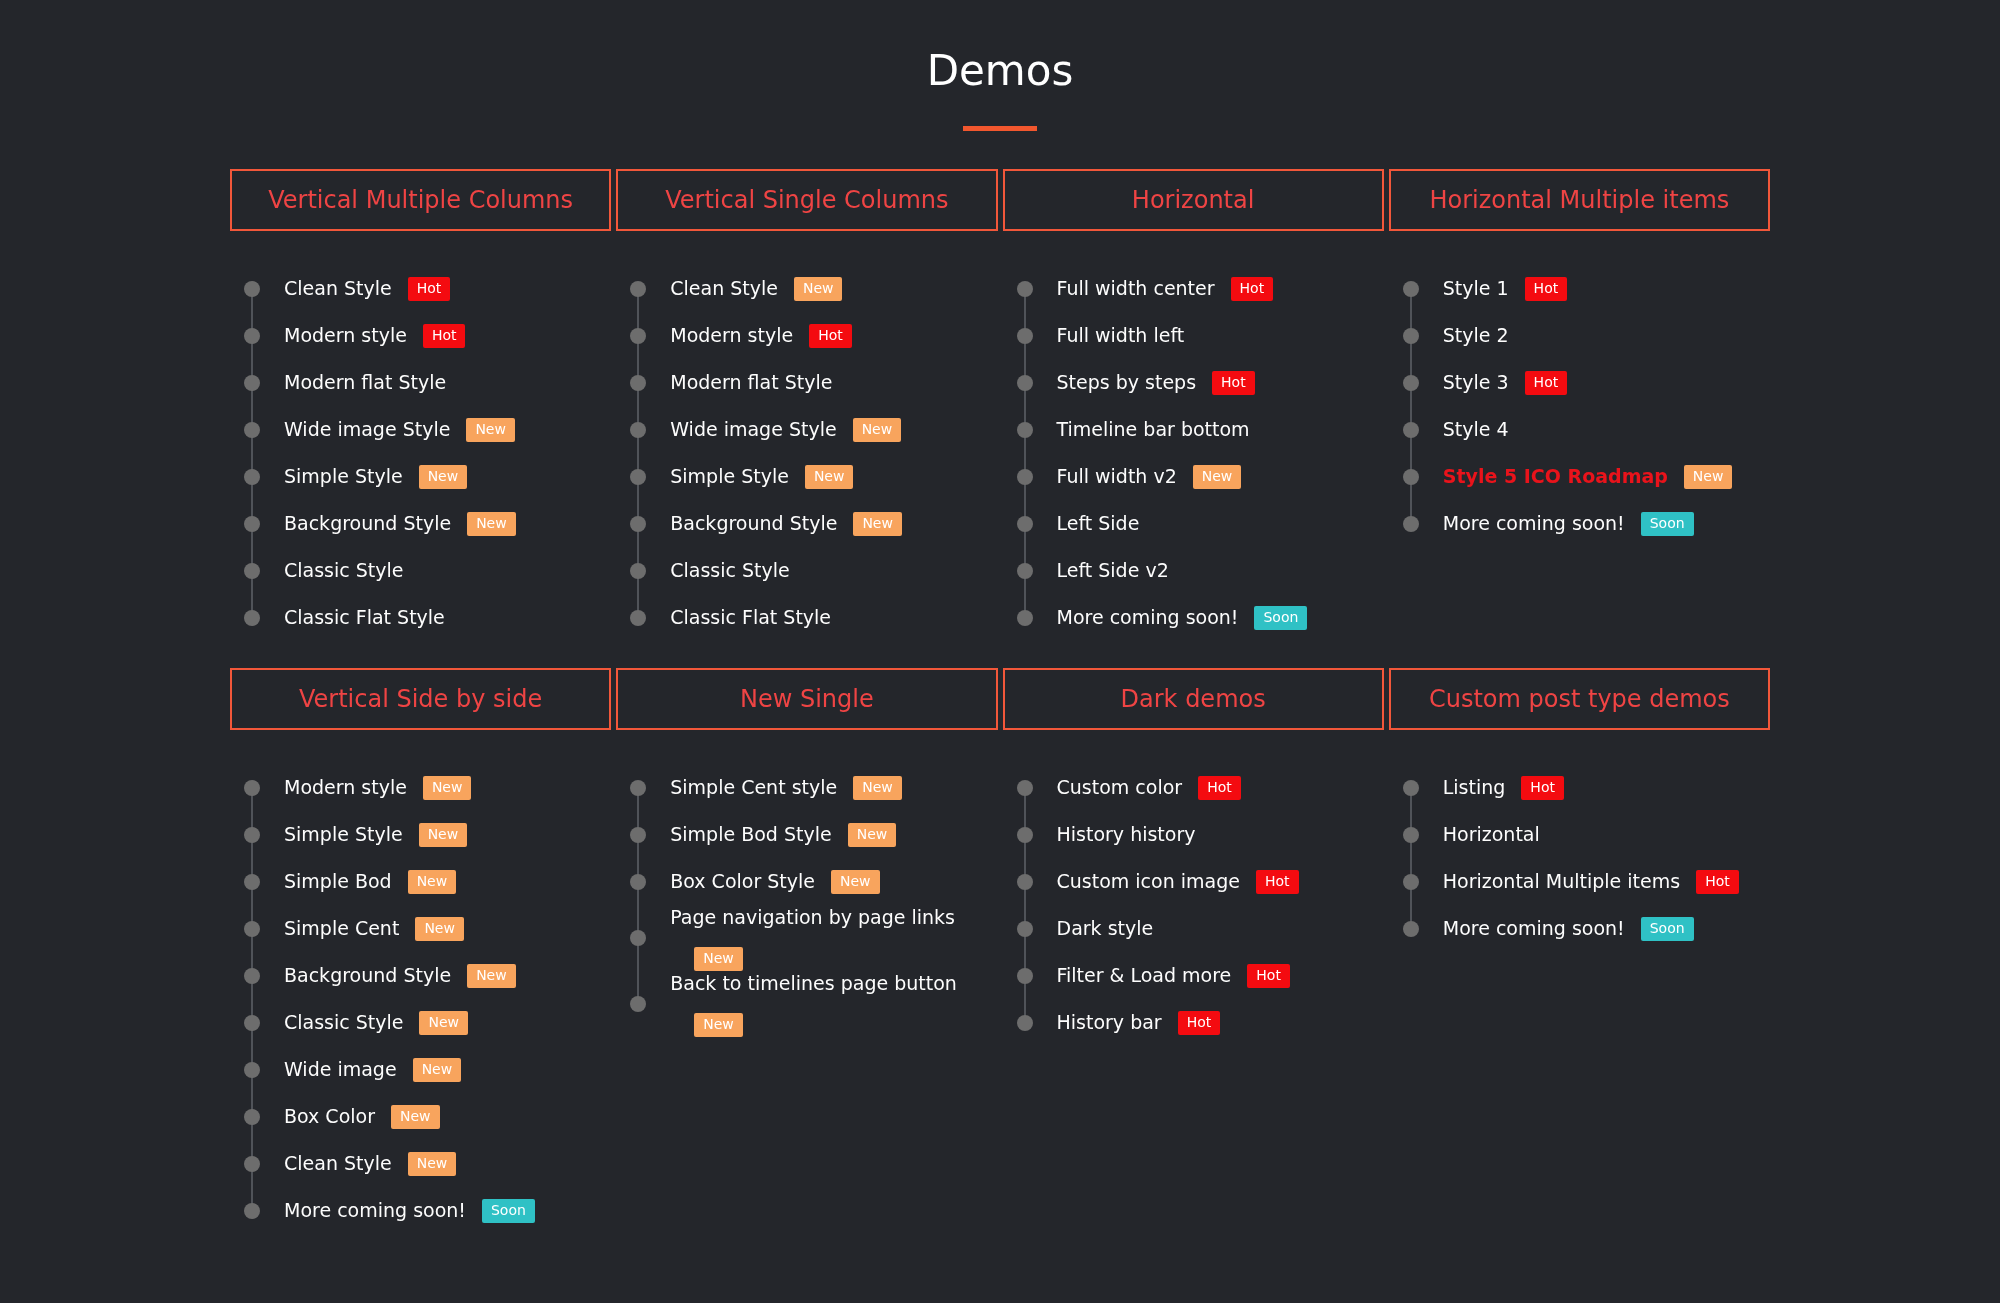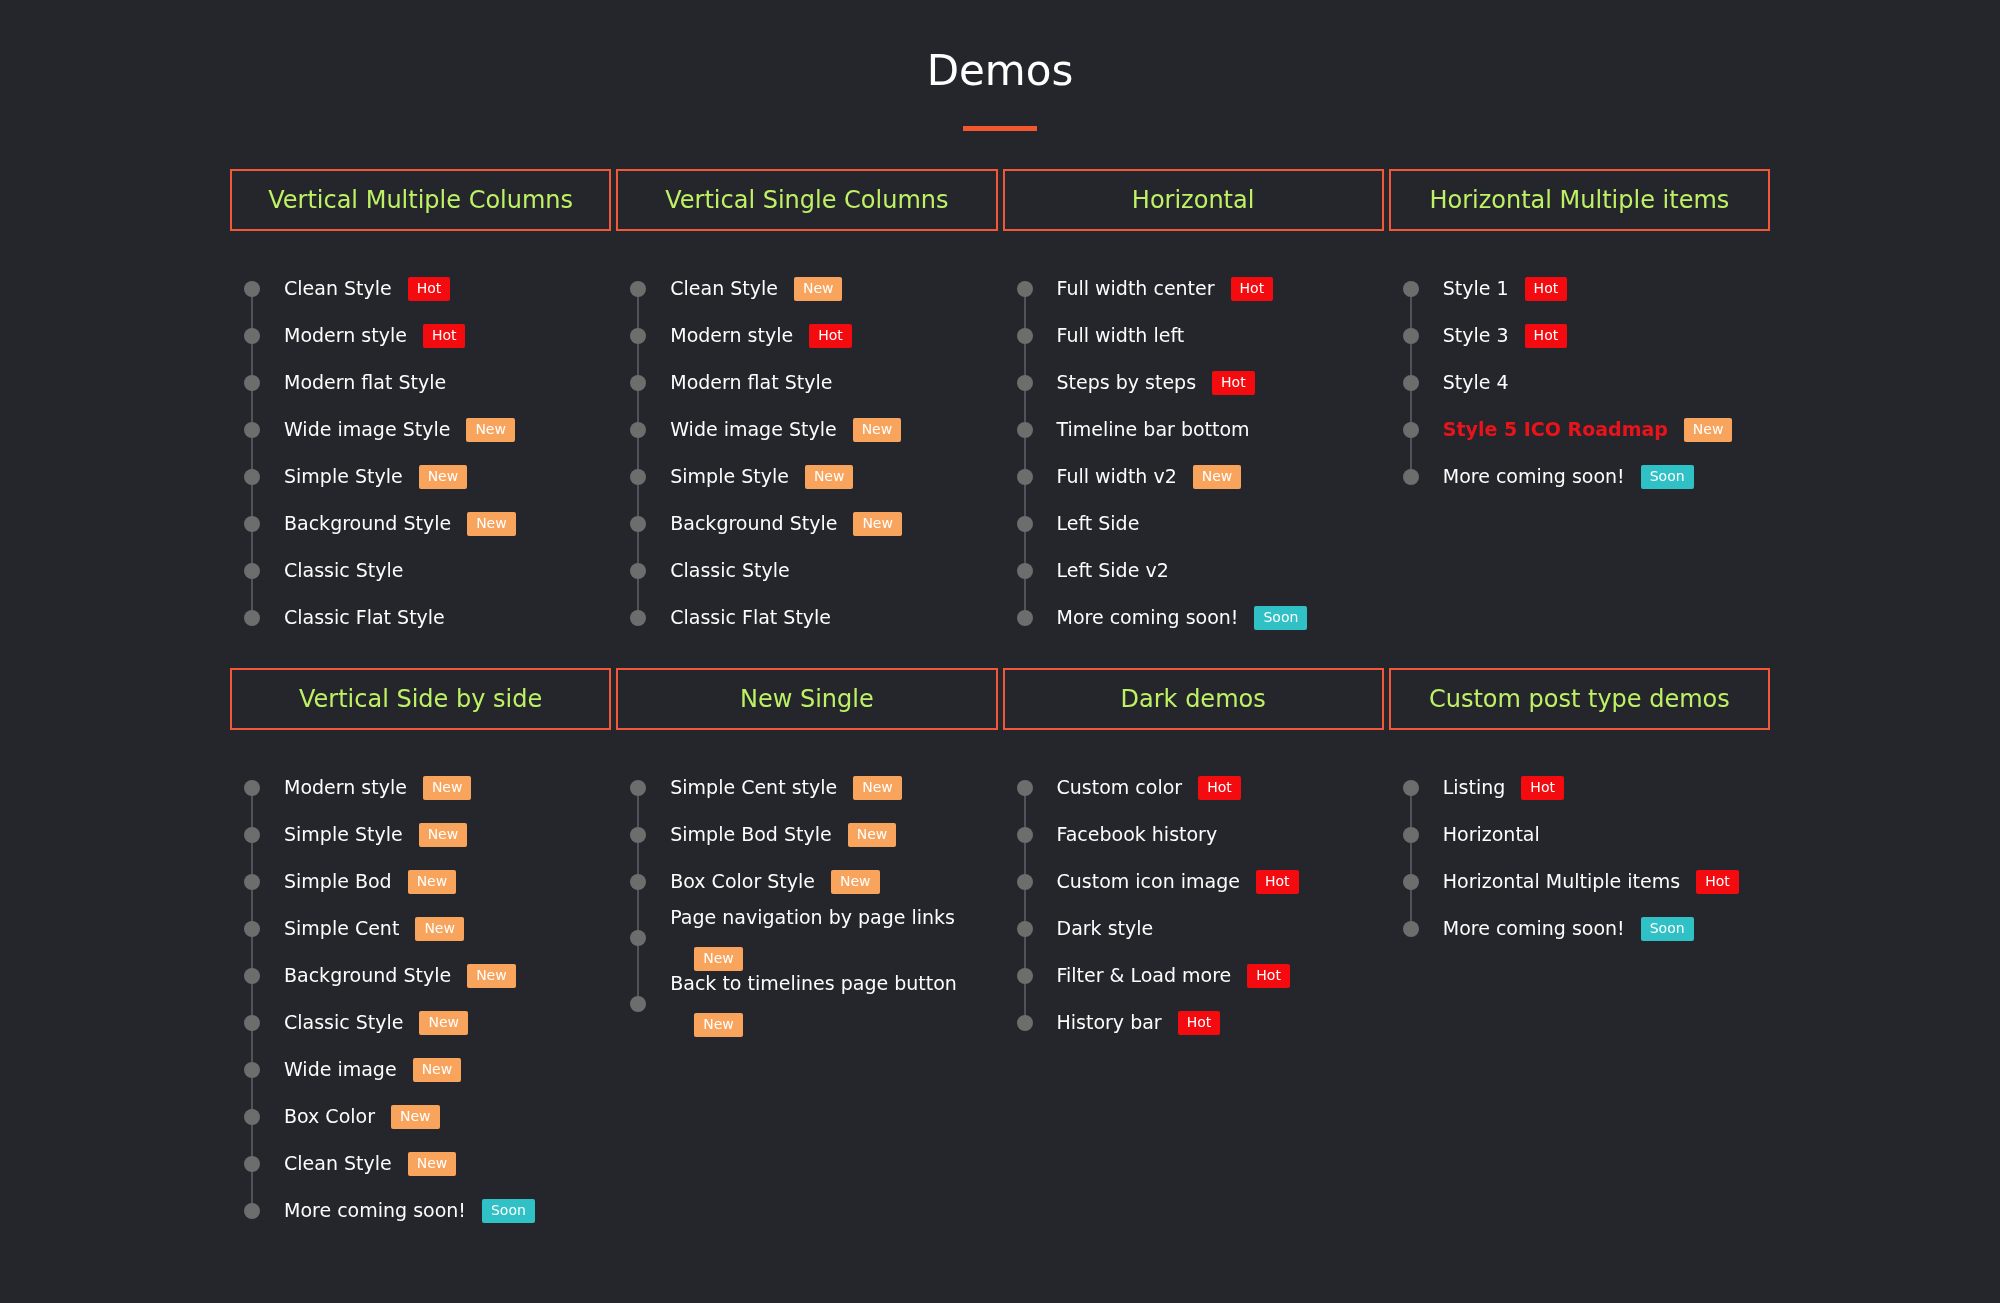--- a/index.html
+++ b/index.html
@@ -47,21 +47,21 @@
     row-gap:27px;
     align-items:start;
   }
   .section-header{
     border:2px solid var(--accent);
     height:62px;
     display:flex;
     align-items:center;
     justify-content:center;
     font-size:24px;
-    color:#bef264;
+    color:#ef4444;
     text-align:center;
   }
   .section-list{
     list-style:none;
     margin:34px 0 0 0;
     padding:0 0 0 14px;
     position:relative;
   }
   .timeline-line{
     position:absolute;
@@ -259,20 +259,24 @@
         <div class="section-header">Horizontal Multiple items</div>
         <ul class="section-list">
           <span class="timeline-line"></span>
           <li class="item">
             <span class="dot"></span>
             <a class="item-label">Style 1</a>
             <span class="badge" style="background: rgb(244, 11, 16);">Hot</span>
           </li>
           <li class="item">
             <span class="dot"></span>
+            <a class="item-label">Style 2</a>
+          </li>
+          <li class="item">
+            <span class="dot"></span>
             <a class="item-label">Style 3</a>
             <span class="badge" style="background: rgb(244, 11, 16);">Hot</span>
           </li>
           <li class="item">
             <span class="dot"></span>
             <a class="item-label">Style 4</a>
           </li>
           <li class="item">
             <span class="dot"></span>
             <a class="item-label highlight">Style 5 ICO Roadmap</a>
@@ -378,21 +382,21 @@
         <div class="section-header">Dark demos</div>
         <ul class="section-list">
           <span class="timeline-line"></span>
           <li class="item">
             <span class="dot"></span>
             <a class="item-label">Custom color</a>
             <span class="badge" style="background: rgb(244, 11, 16);">Hot</span>
           </li>
           <li class="item">
             <span class="dot"></span>
-            <a class="item-label">Facebook history</a>
+            <a class="item-label">History history</a>
           </li>
           <li class="item">
             <span class="dot"></span>
             <a class="item-label">Custom icon image</a>
             <span class="badge" style="background: rgb(244, 11, 16);">Hot</span>
           </li>
           <li class="item">
             <span class="dot"></span>
             <a class="item-label">Dark style</a>
           </li>

